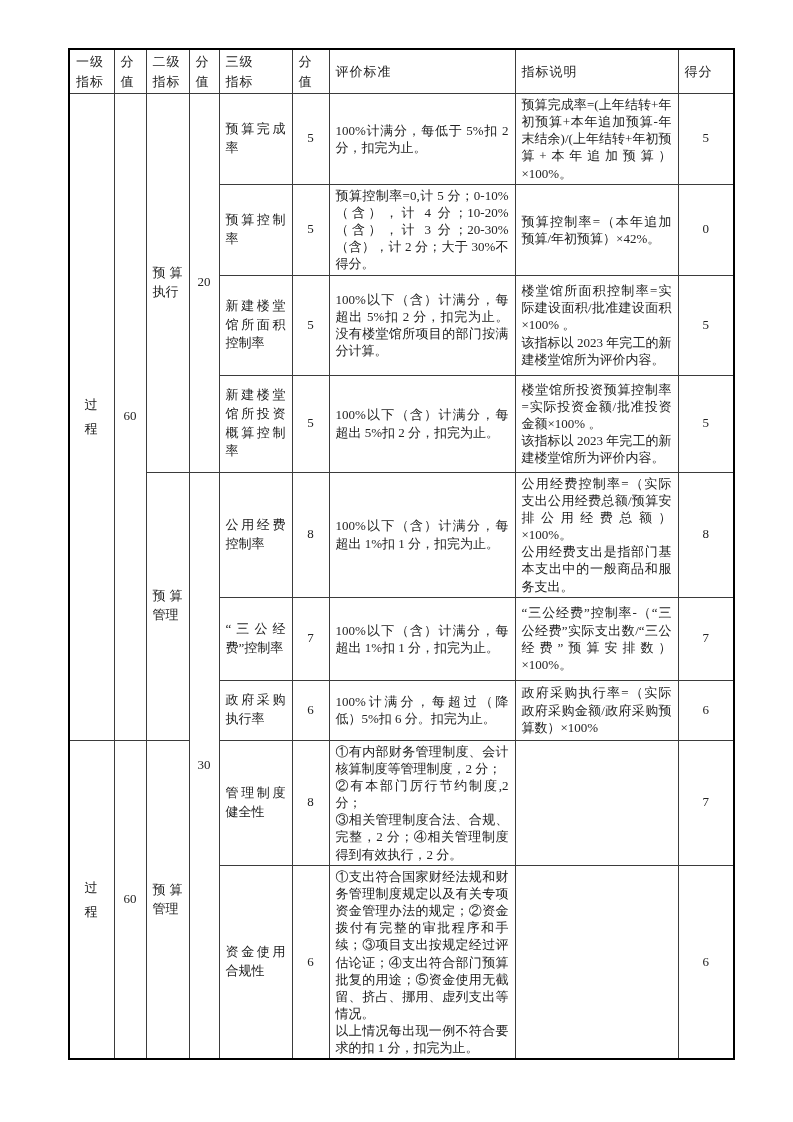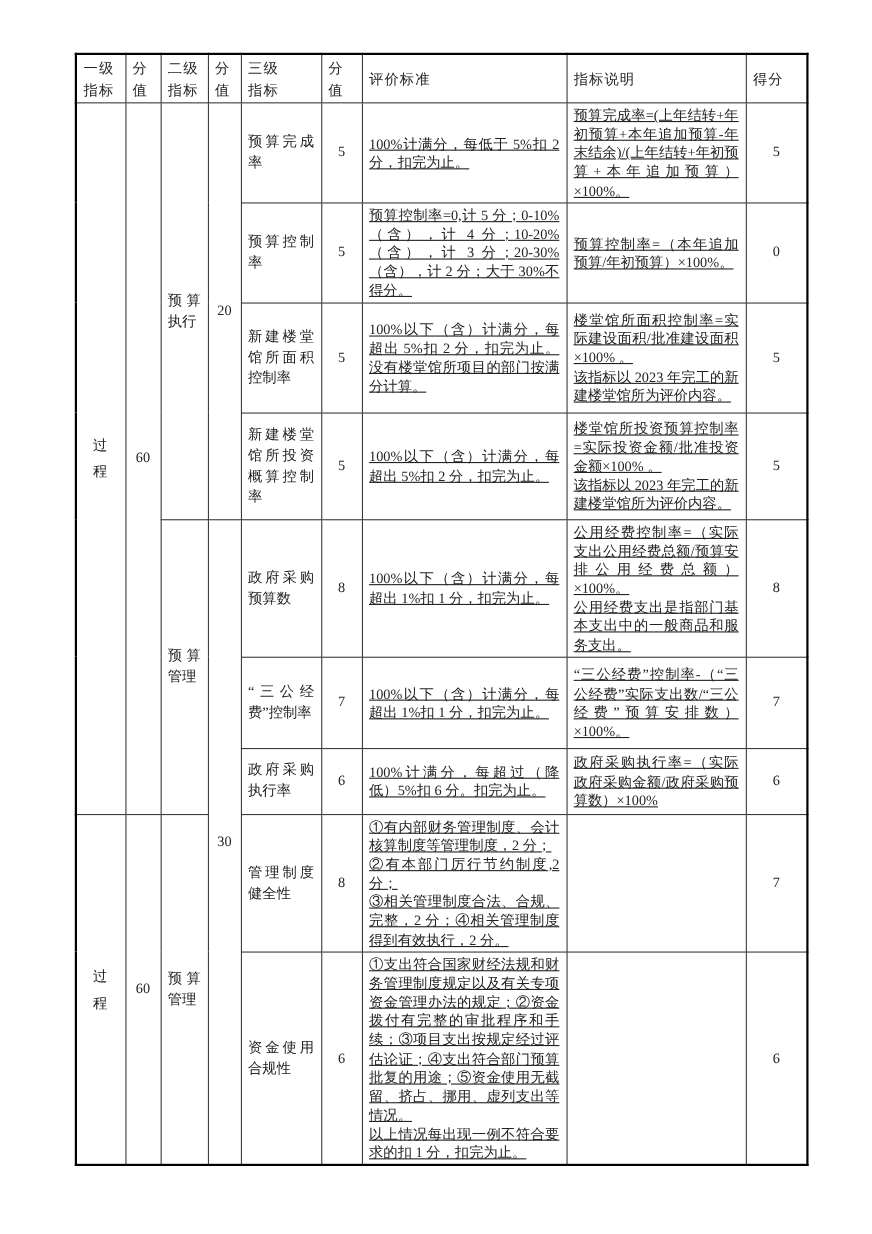--- a/index.html
+++ b/index.html
@@ -31,21 +31,20 @@
     text-align:justify;text-justify:inter-character;
     line-height:1.45;padding:2px 7px;
   }
   .l1cell{text-align:center;}
   .l1cell .stack{display:inline-block;width:1.1em;line-height:1.85;text-align:left;}
   .crit,.desc{
     text-align:justify;text-justify:inter-character;
     white-space:pre-line;
     line-height:1.32;
     padding:4px 7px;
-    text-decoration:underline;
   }
   tr.hdr{height:42px;}
   tr.r1{height:85px;}
   tr.r2{height:83px;}
   tr.r3{height:100px;}
   tr.r4{height:97px;padding-left:39px;}
   tr.r5{height:110px;}
   tr.r6{height:83px;}
   tr.r7{height:60px;}
   tr.r8{height:117px;}
@@ -95,21 +94,21 @@
         <td class="lbl">预算完成率</td>
         <td class="num">5</td>
         <td class="crit">100%计满分，每低于 5%扣 2 分，扣完为止。</td>
         <td class="desc">预算完成率=(上年结转+年初预算+本年追加预算-年末结余)/(上年结转+年初预算+本年追加预算）×100%。</td>
         <td class="num">5</td>
       </tr>
       <tr class="r2">
         <td class="lbl">预算控制率</td>
         <td class="num">5</td>
         <td class="crit">预算控制率=0,计 5 分；0-10%（含），计 4 分；10-20%（含），计 3 分；20-30%（含），计 2 分；大于 30%不得分。</td>
-        <td class="desc">预算控制率=（本年追加预算/年初预算）×100%。</td>
+        <td class="desc">预算控制率=（本年追加预算/年初预算）×42%。</td>
         <td class="num">0</td>
       </tr>
       <tr class="r3">
         <td class="lbl">新建楼堂馆所面积控制率</td>
         <td class="num">5</td>
         <td class="crit">100%以下（含）计满分，每超出 5%扣 2 分，扣完为止。没有楼堂馆所项目的部门按满分计算。</td>
         <td class="desc">楼堂馆所面积控制率=实际建设面积/批准建设面积×100% 。
 该指标以 2023 年完工的新建楼堂馆所为评价内容。</td>
         <td class="num">5</td>
       </tr>
@@ -117,21 +116,21 @@
         <td class="lbl">新建楼堂馆所投资概算控制率</td>
         <td class="num">5</td>
         <td class="crit">100%以下（含）计满分，每超出 5%扣 2 分，扣完为止。</td>
         <td class="desc">楼堂馆所投资预算控制率=实际投资金额/批准投资金额×100% 。
 该指标以 2023 年完工的新建楼堂馆所为评价内容。</td>
         <td class="num">5</td>
       </tr>
       <tr class="r5">
         <td class="lbl" rowspan="3">预算管理</td>
         <td class="num" rowspan="5">30</td>
-        <td class="lbl">政府采购预算数</td>
+        <td class="lbl">公用经费控制率</td>
         <td class="num">8</td>
         <td class="crit">100%以下（含）计满分，每超出 1%扣 1 分，扣完为止。</td>
         <td class="desc">公用经费控制率=（实际支出公用经费总额/预算安排公用经费总额）×100%。
 公用经费支出是指部门基本支出中的一般商品和服务支出。</td>
         <td class="num">8</td>
       </tr>
       <tr class="r6">
         <td class="lbl">“三公经费”控制率</td>
         <td class="num">7</td>
         <td class="crit">100%以下（含）计满分，每超出 1%扣 1 分，扣完为止。</td>

